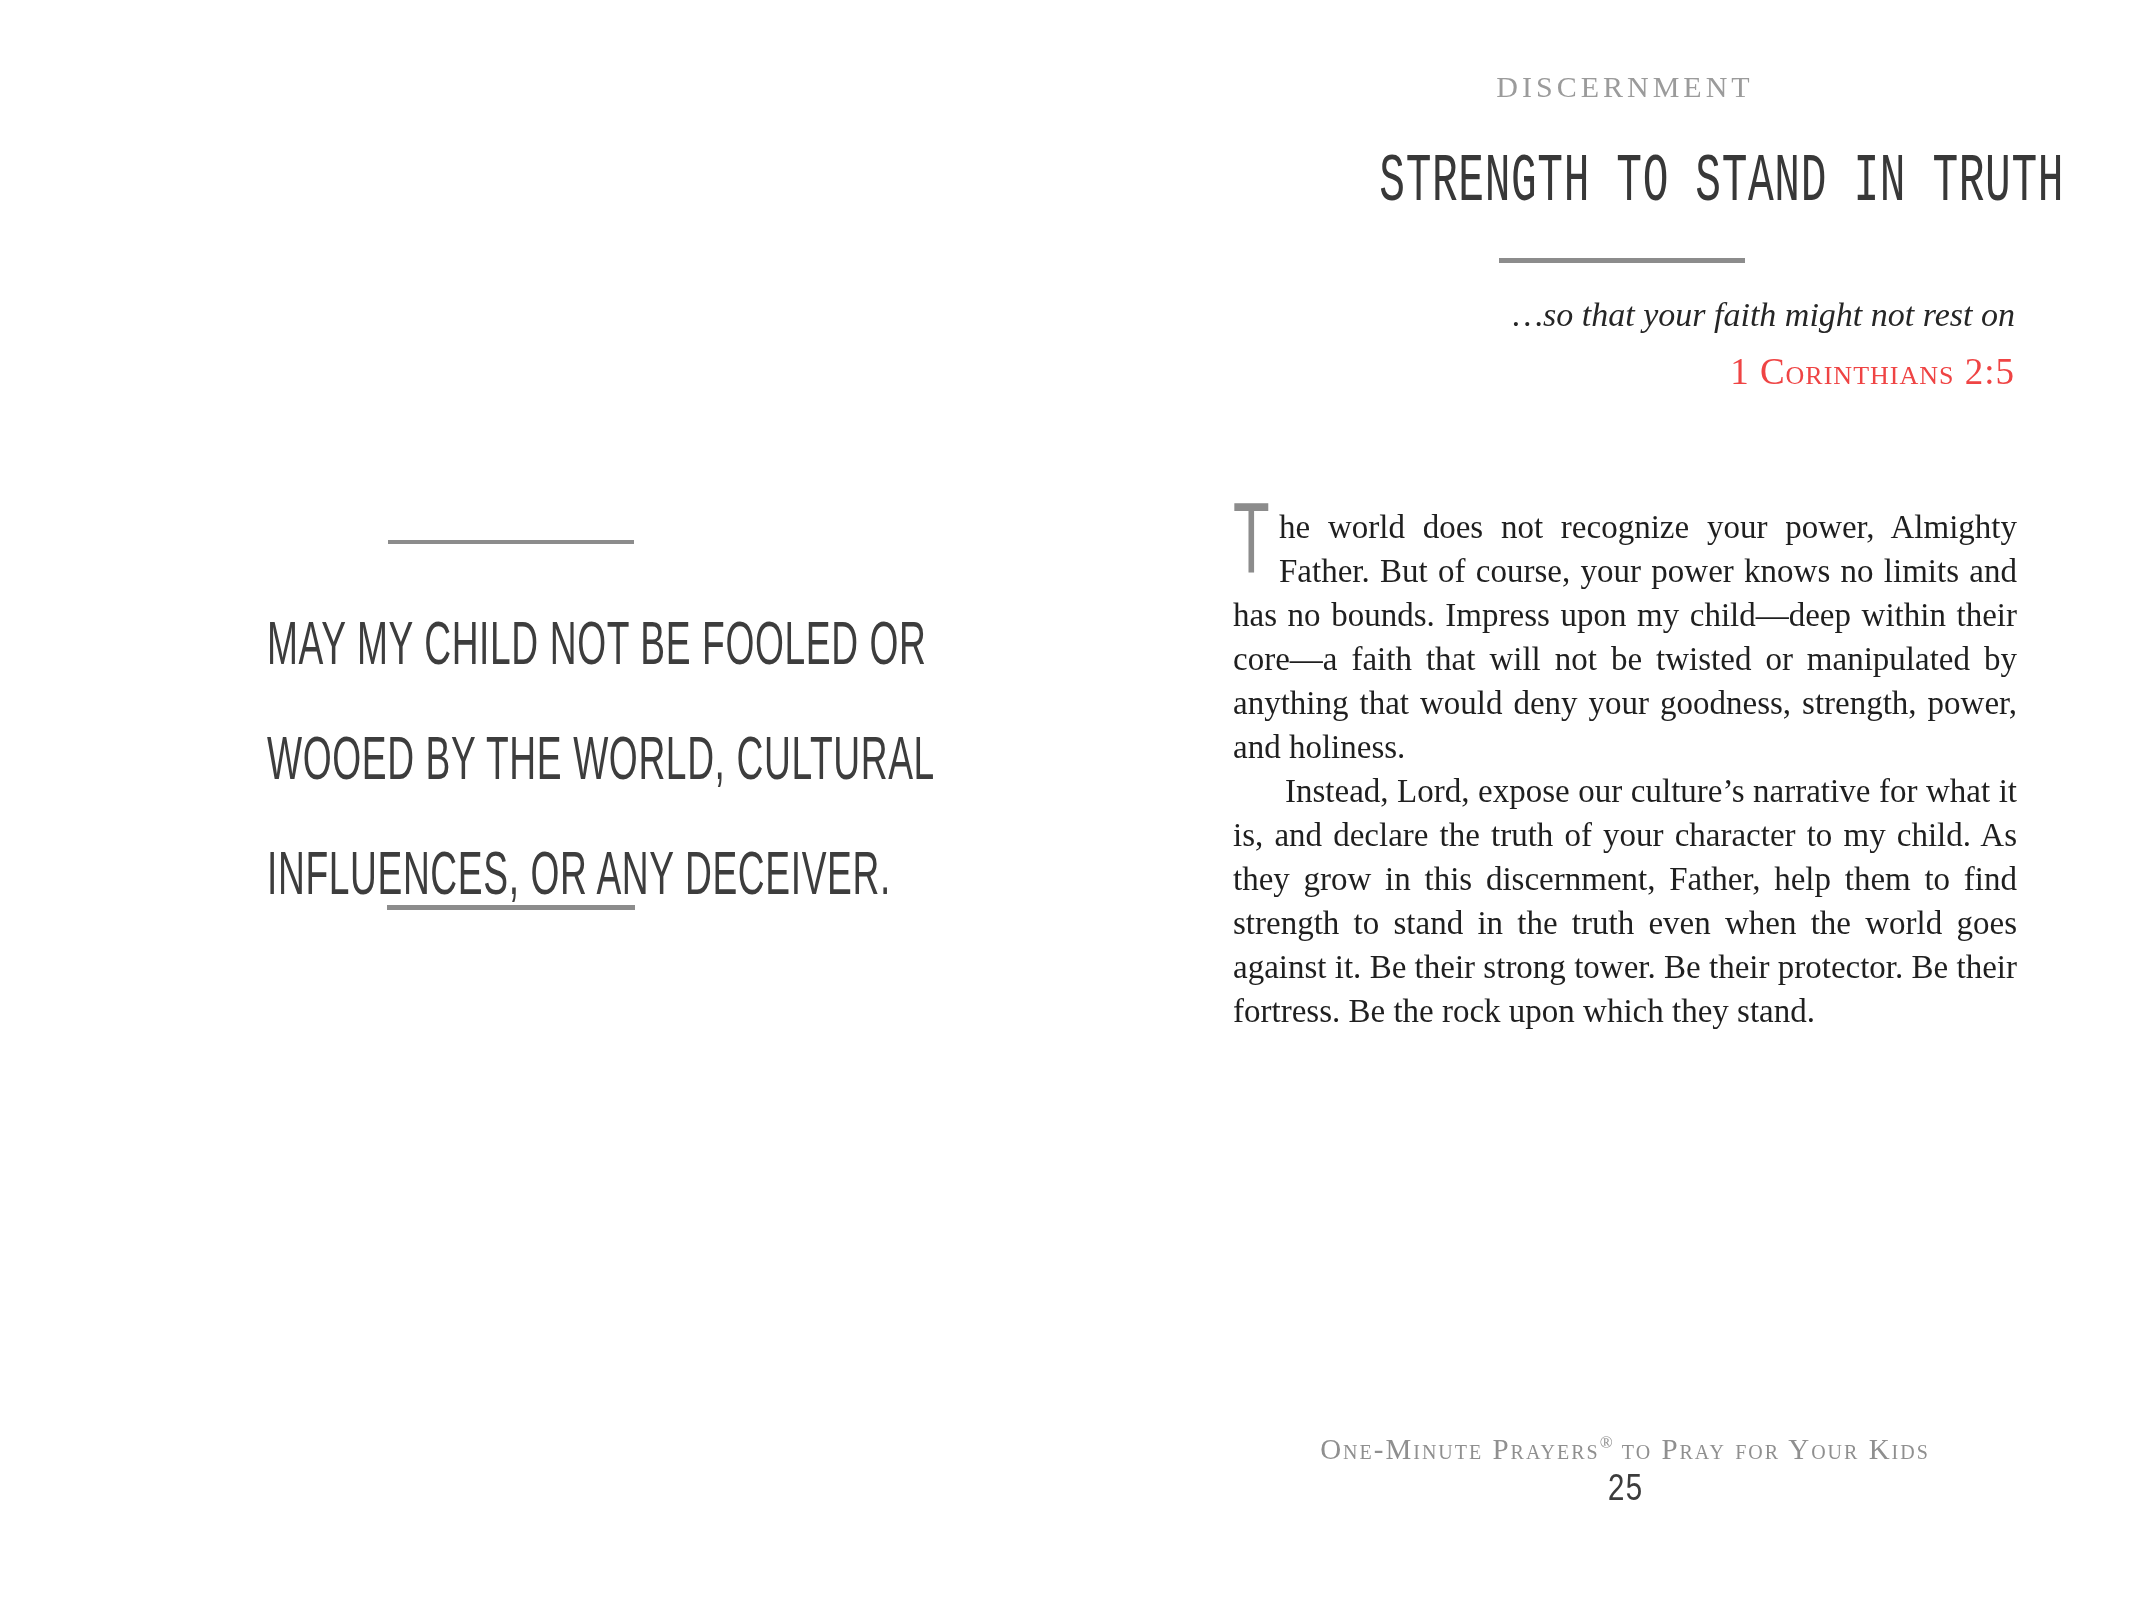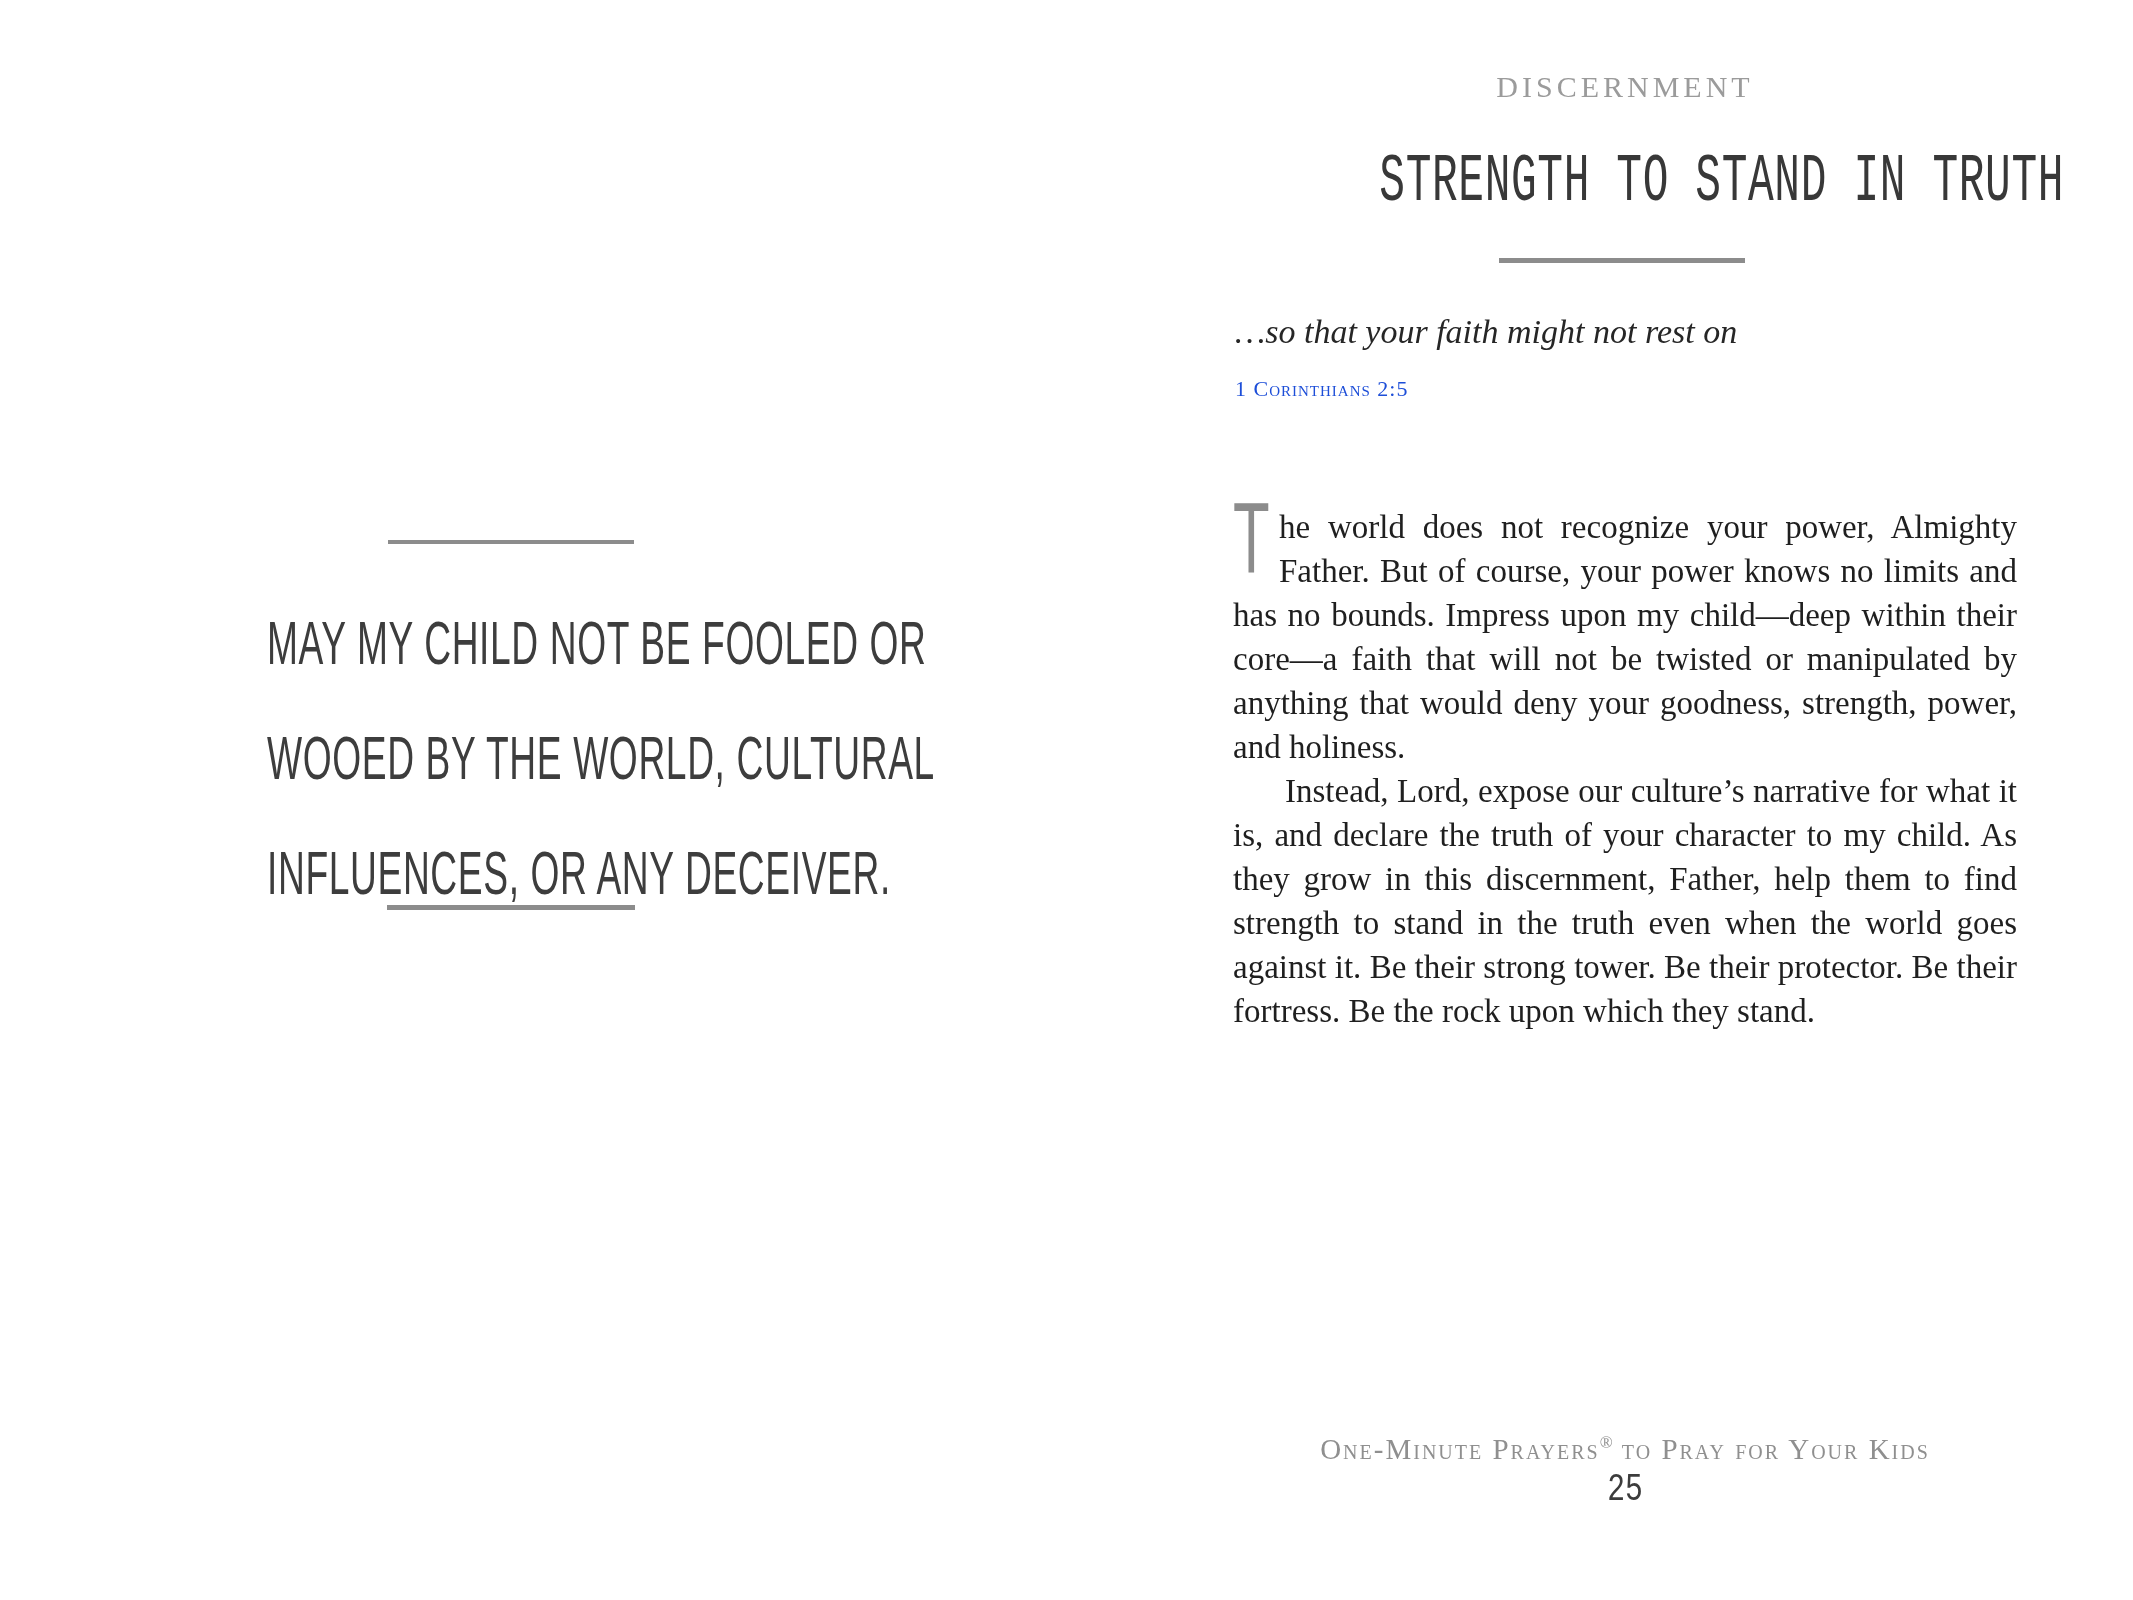--- a/index.html
+++ b/index.html
@@ -37,27 +37,27 @@
   #prayer-title{
     position:absolute;left:169px;top:148px;width:780px;
     text-align:center;color:#383838;
     font-family:Liberation Mono, monospace;
     font-size:68px;line-height:68px;letter-spacing:1px;
   }
   #prayer-title .cline{display:block;transform:scaleX(0.63);white-space:nowrap;}
 
   
   #scripture{
-    position:absolute;left:169px;top:303px;width:780px;
-    text-align:left;color:#262626;
+    position:absolute;left:169px;top:286px;width:780px;
+    text-align:right;color:#262626;
     font-style:italic;font-size:34px;line-height:57px;
   }
   #scripture-ref{
     font-style:normal;font-variant:small-caps;
-    font-size:22px;line-height:58px;letter-spacing:1px;color:#1d4ed8;
+    font-size:37px;line-height:58px;letter-spacing:1px;color:#ef4444;
   }
 
   
   #prayer-body{
     position:absolute;left:167px;top:505px;width:784px;
     font-size:33px;line-height:44px;
     color:#1f1f1f;text-align:justify;
   }
   #prayer-body p{margin:0;}
   #para-2{text-indent:52px;}

